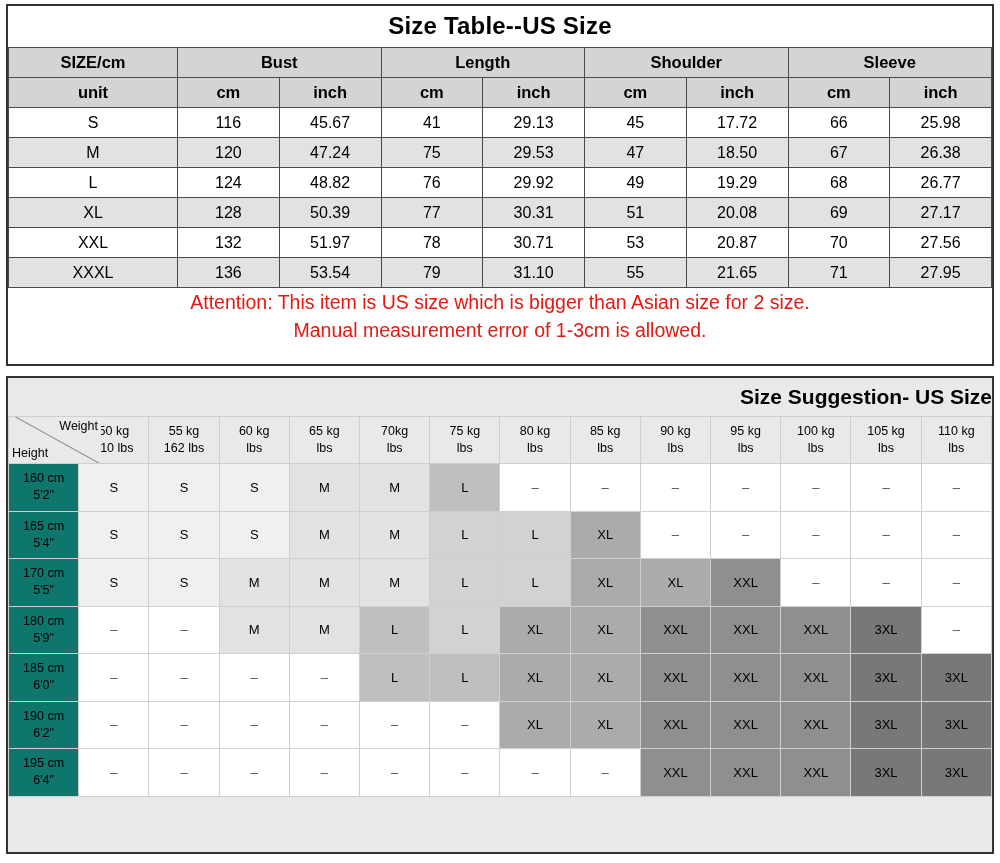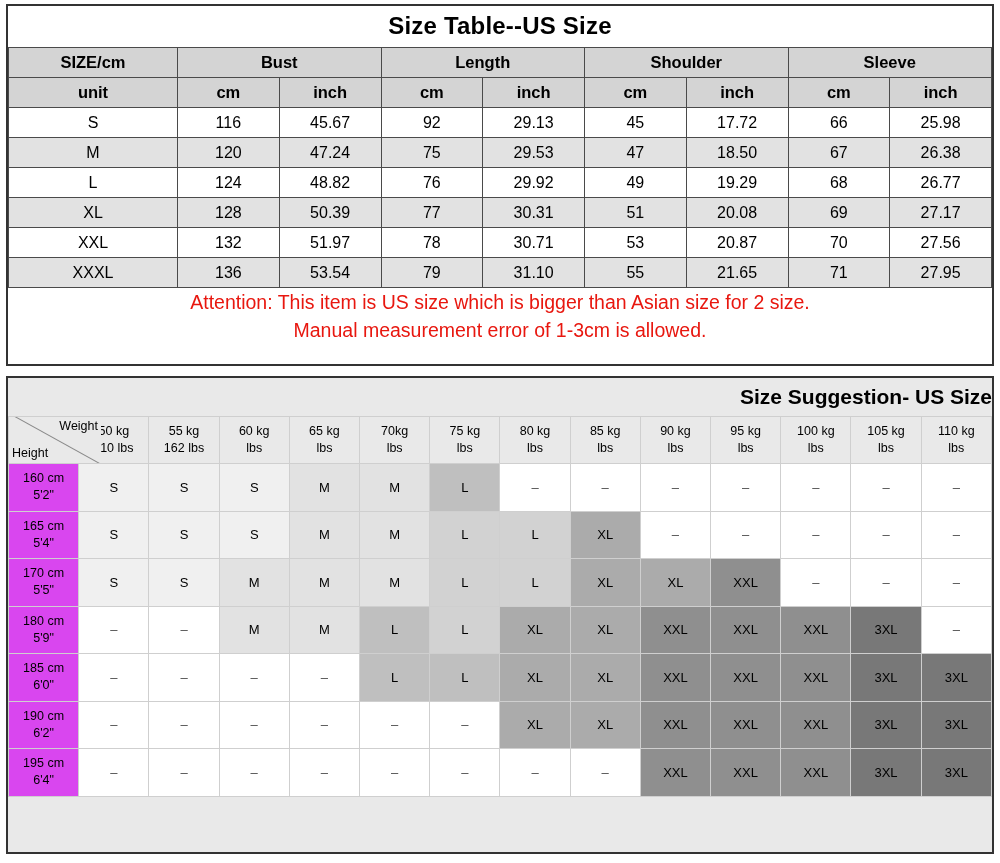--- a/index.html
+++ b/index.html
@@ -102,21 +102,21 @@
     padding: 0;
     background: #ffffff;
   }
   table.sugg td.colhead {
     background: #e9e9e9;
     font-size: 12.5px;
     line-height: 1.35;
     height: 46px;
   }
   table.sugg td.rowhead {
-    background: #d946ef;
+    background: #0f766e;
     font-size: 12.5px;
     line-height: 1.35;
     width: 92px;
   }
   .corner {
     position: relative;
     background: #e9e9e9;
     width: 92px;
     height: 46px;
     overflow: hidden;
@@ -180,21 +180,21 @@
           <td>cm</td>
           <td>inch</td>
           <td>cm</td>
           <td>inch</td>
         </tr>
 
         <tr class="plain">
           <td>S</td>
           <td>116</td>
           <td>45.67</td>
-          <td>92</td>
+          <td>41</td>
           <td>29.13</td>
           <td>45</td>
           <td>17.72</td>
           <td>66</td>
           <td>25.98</td>
         </tr>
         <tr class="alt">
           <td>M</td>
           <td>120</td>
           <td>47.24</td>

